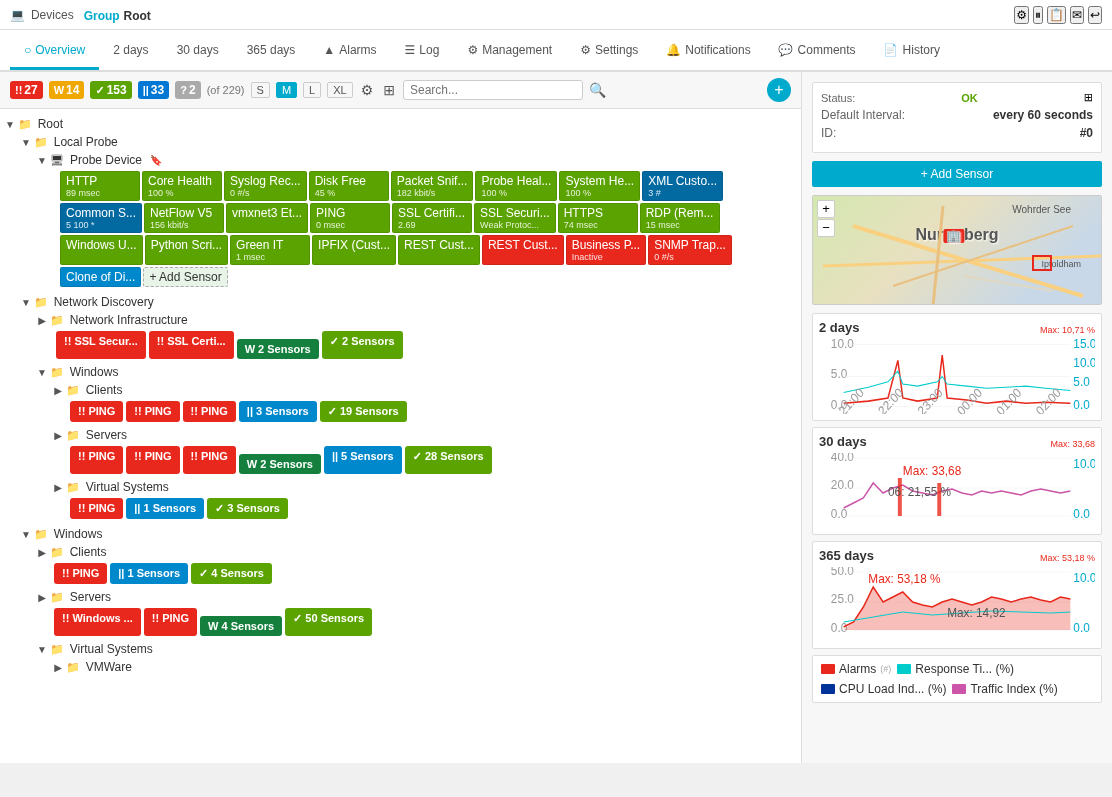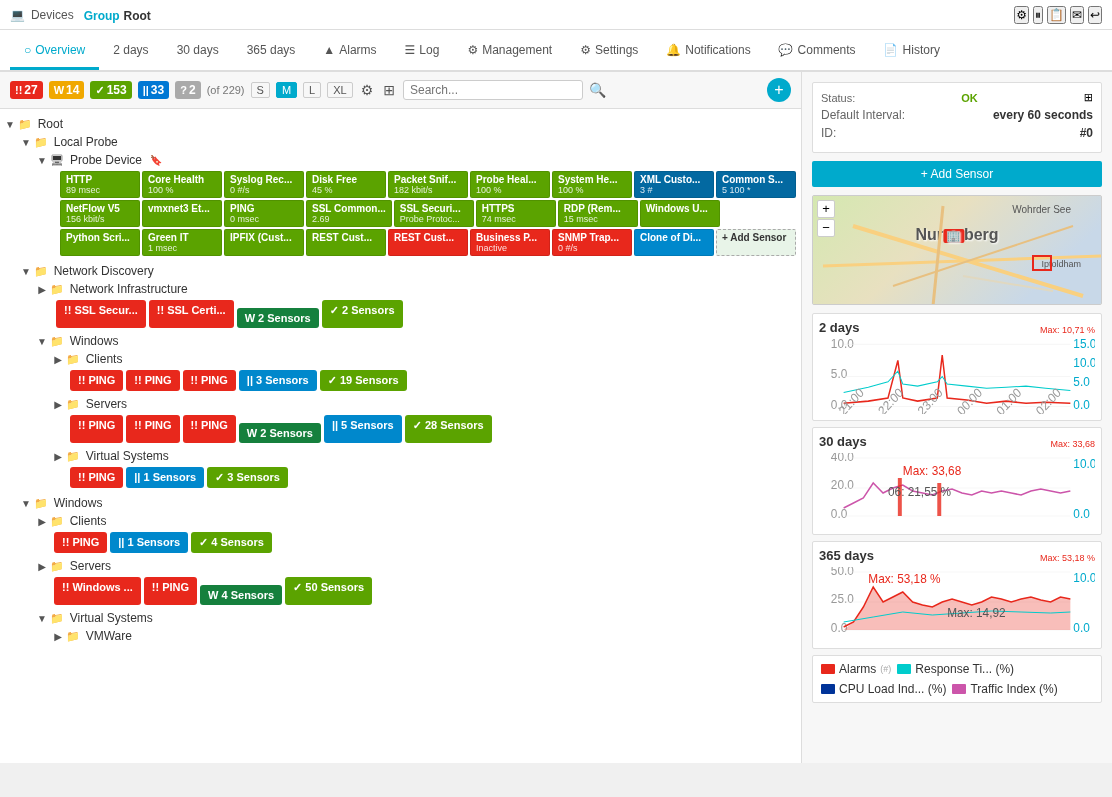--- a/index.html
+++ b/index.html
@@ -136,21 +136,21 @@
       display: inline-flex;
       flex-direction: column;
       align-items: flex-start;
       padding: 2px 5px;
       border-radius: 2px;
       font-size: 10px;
       min-width: 80px;
       cursor: pointer;
       border: 1px solid rgba(0,0,0,0.1);
     }
-    .sensor-tile .sensor-name { font-weight: bold; font-size: 10px; white-space: nowrap; }
+    .sensor-tile .sensor-name { font-weight: normal; font-size: 12px; white-space: nowrap; }
     .sensor-tile .sensor-val { font-size: 9px; color: rgba(255,255,255,0.85); }
     .st-green { background: #5ba300; color: #fff; }
     .st-red { background: #e8281c; color: #fff; }
     .st-orange { background: #0369a1; color: #fff; }
     .st-blue { background: #0088cc; color: #fff; }
 
     .summary-badges {
       display: flex;
       flex-wrap: wrap;
       gap: 3px;
@@ -428,26 +428,26 @@
           </div>
         <div class="sensor-tile st-green">
             <span class="sensor-name">vmxnet3 Et...</span>
             <span class="sensor-val"></span>
           </div>
         <div class="sensor-tile st-green">
             <span class="sensor-name">PING</span>
             <span class="sensor-val">0 msec</span>
           </div>
         <div class="sensor-tile st-green">
-            <span class="sensor-name">SSL Common...</span>
+            <span class="sensor-name">SSL Certifi...</span>
             <span class="sensor-val">2.69</span>
           </div>
         <div class="sensor-tile st-green">
             <span class="sensor-name">SSL Securi...</span>
-            <span class="sensor-val">Probe Protoc...</span>
+            <span class="sensor-val">Weak Protoc...</span>
           </div>
         <div class="sensor-tile st-green">
             <span class="sensor-name">HTTPS</span>
             <span class="sensor-val">74 msec</span>
           </div>
         <div class="sensor-tile st-green">
             <span class="sensor-name">RDP (Rem...</span>
             <span class="sensor-val">15 msec</span>
           </div>
         <div class="sensor-tile st-green">

